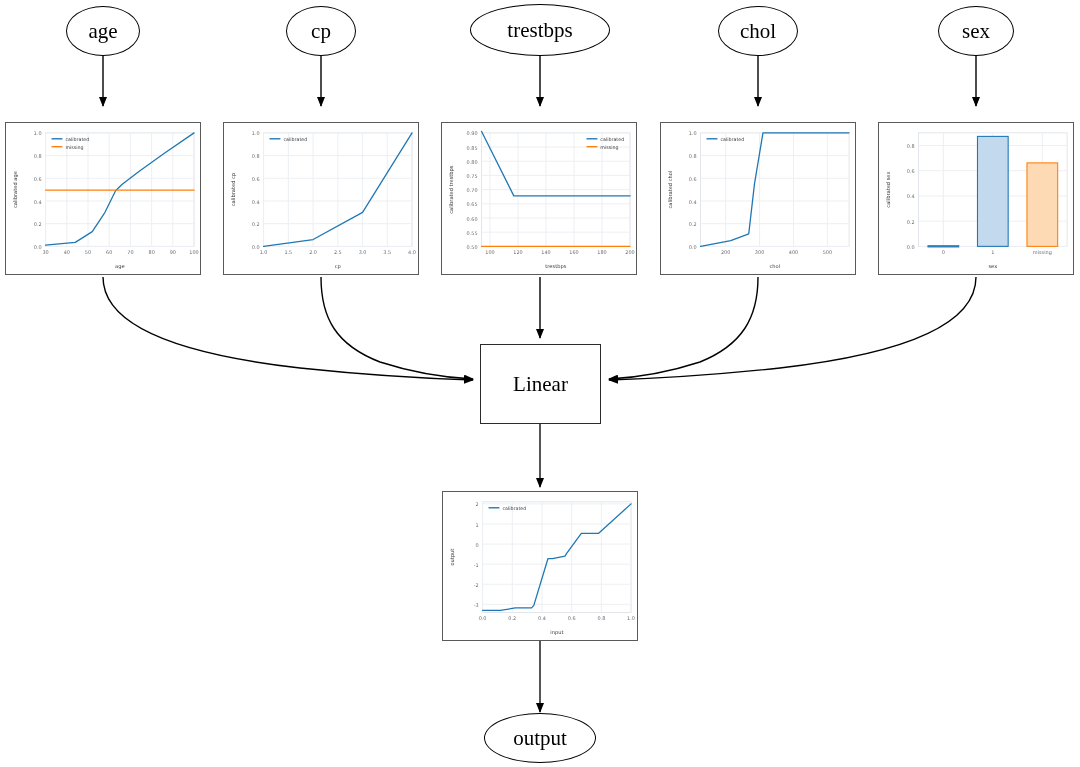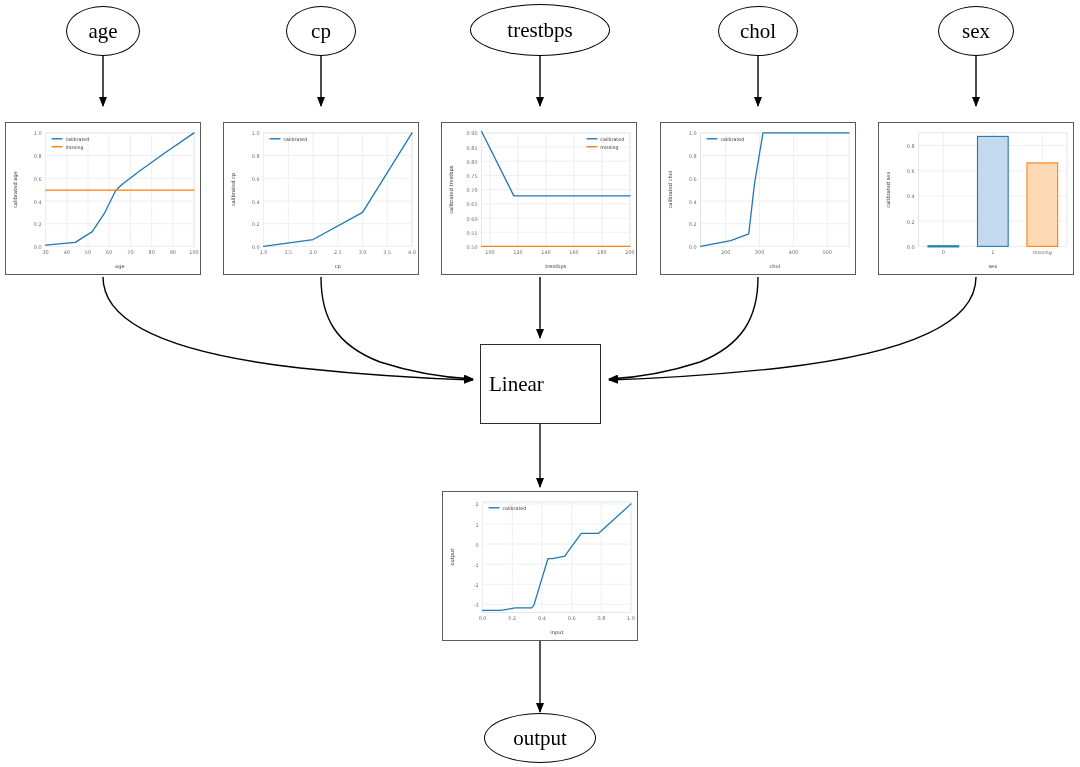--- a/index.html
+++ b/index.html
@@ -6,23 +6,23 @@
   body{width:1080px;height:767px;position:relative;overflow:hidden;
        font-family:"Liberation Serif",serif;}
   .canvas{position:absolute;left:0;top:0;width:1080px;height:767px;}
 
   
   .node-ellipse{position:absolute;border:1.4px solid #000;border-radius:50%;
       background:#fff;display:flex;align-items:center;justify-content:center;
       font-family:"Liberation Serif",serif;font-size:21px;color:#000;
       box-sizing:border-box;}
   .node-box{position:absolute;border:1.5px solid #2b2b2b;background:#fff;
-      display:flex;align-items:center;
+      display:flex;align-items:center;justify-content:center;
       font-family:"Liberation Serif",serif;font-size:21px;color:#000;
-      box-sizing:border-box;padding-left:8px;}
+      box-sizing:border-box;}
 
   
   .panel{position:absolute;background:#fff;border:1.5px solid #5a5a5a;
       box-sizing:border-box;}
   .plot-svg{display:block;width:100%;height:100%;}
 
   .axlabel{font-family:"DejaVu Sans",sans-serif;fill:#3a3a3a;}
   .ticktext{font-family:"DejaVu Sans",sans-serif;fill:#6b6b6b;}
   .legtext{font-family:"DejaVu Sans",sans-serif;fill:#3a3a3a;}
   .gridline{stroke:#eceff3;stroke-width:1;}

